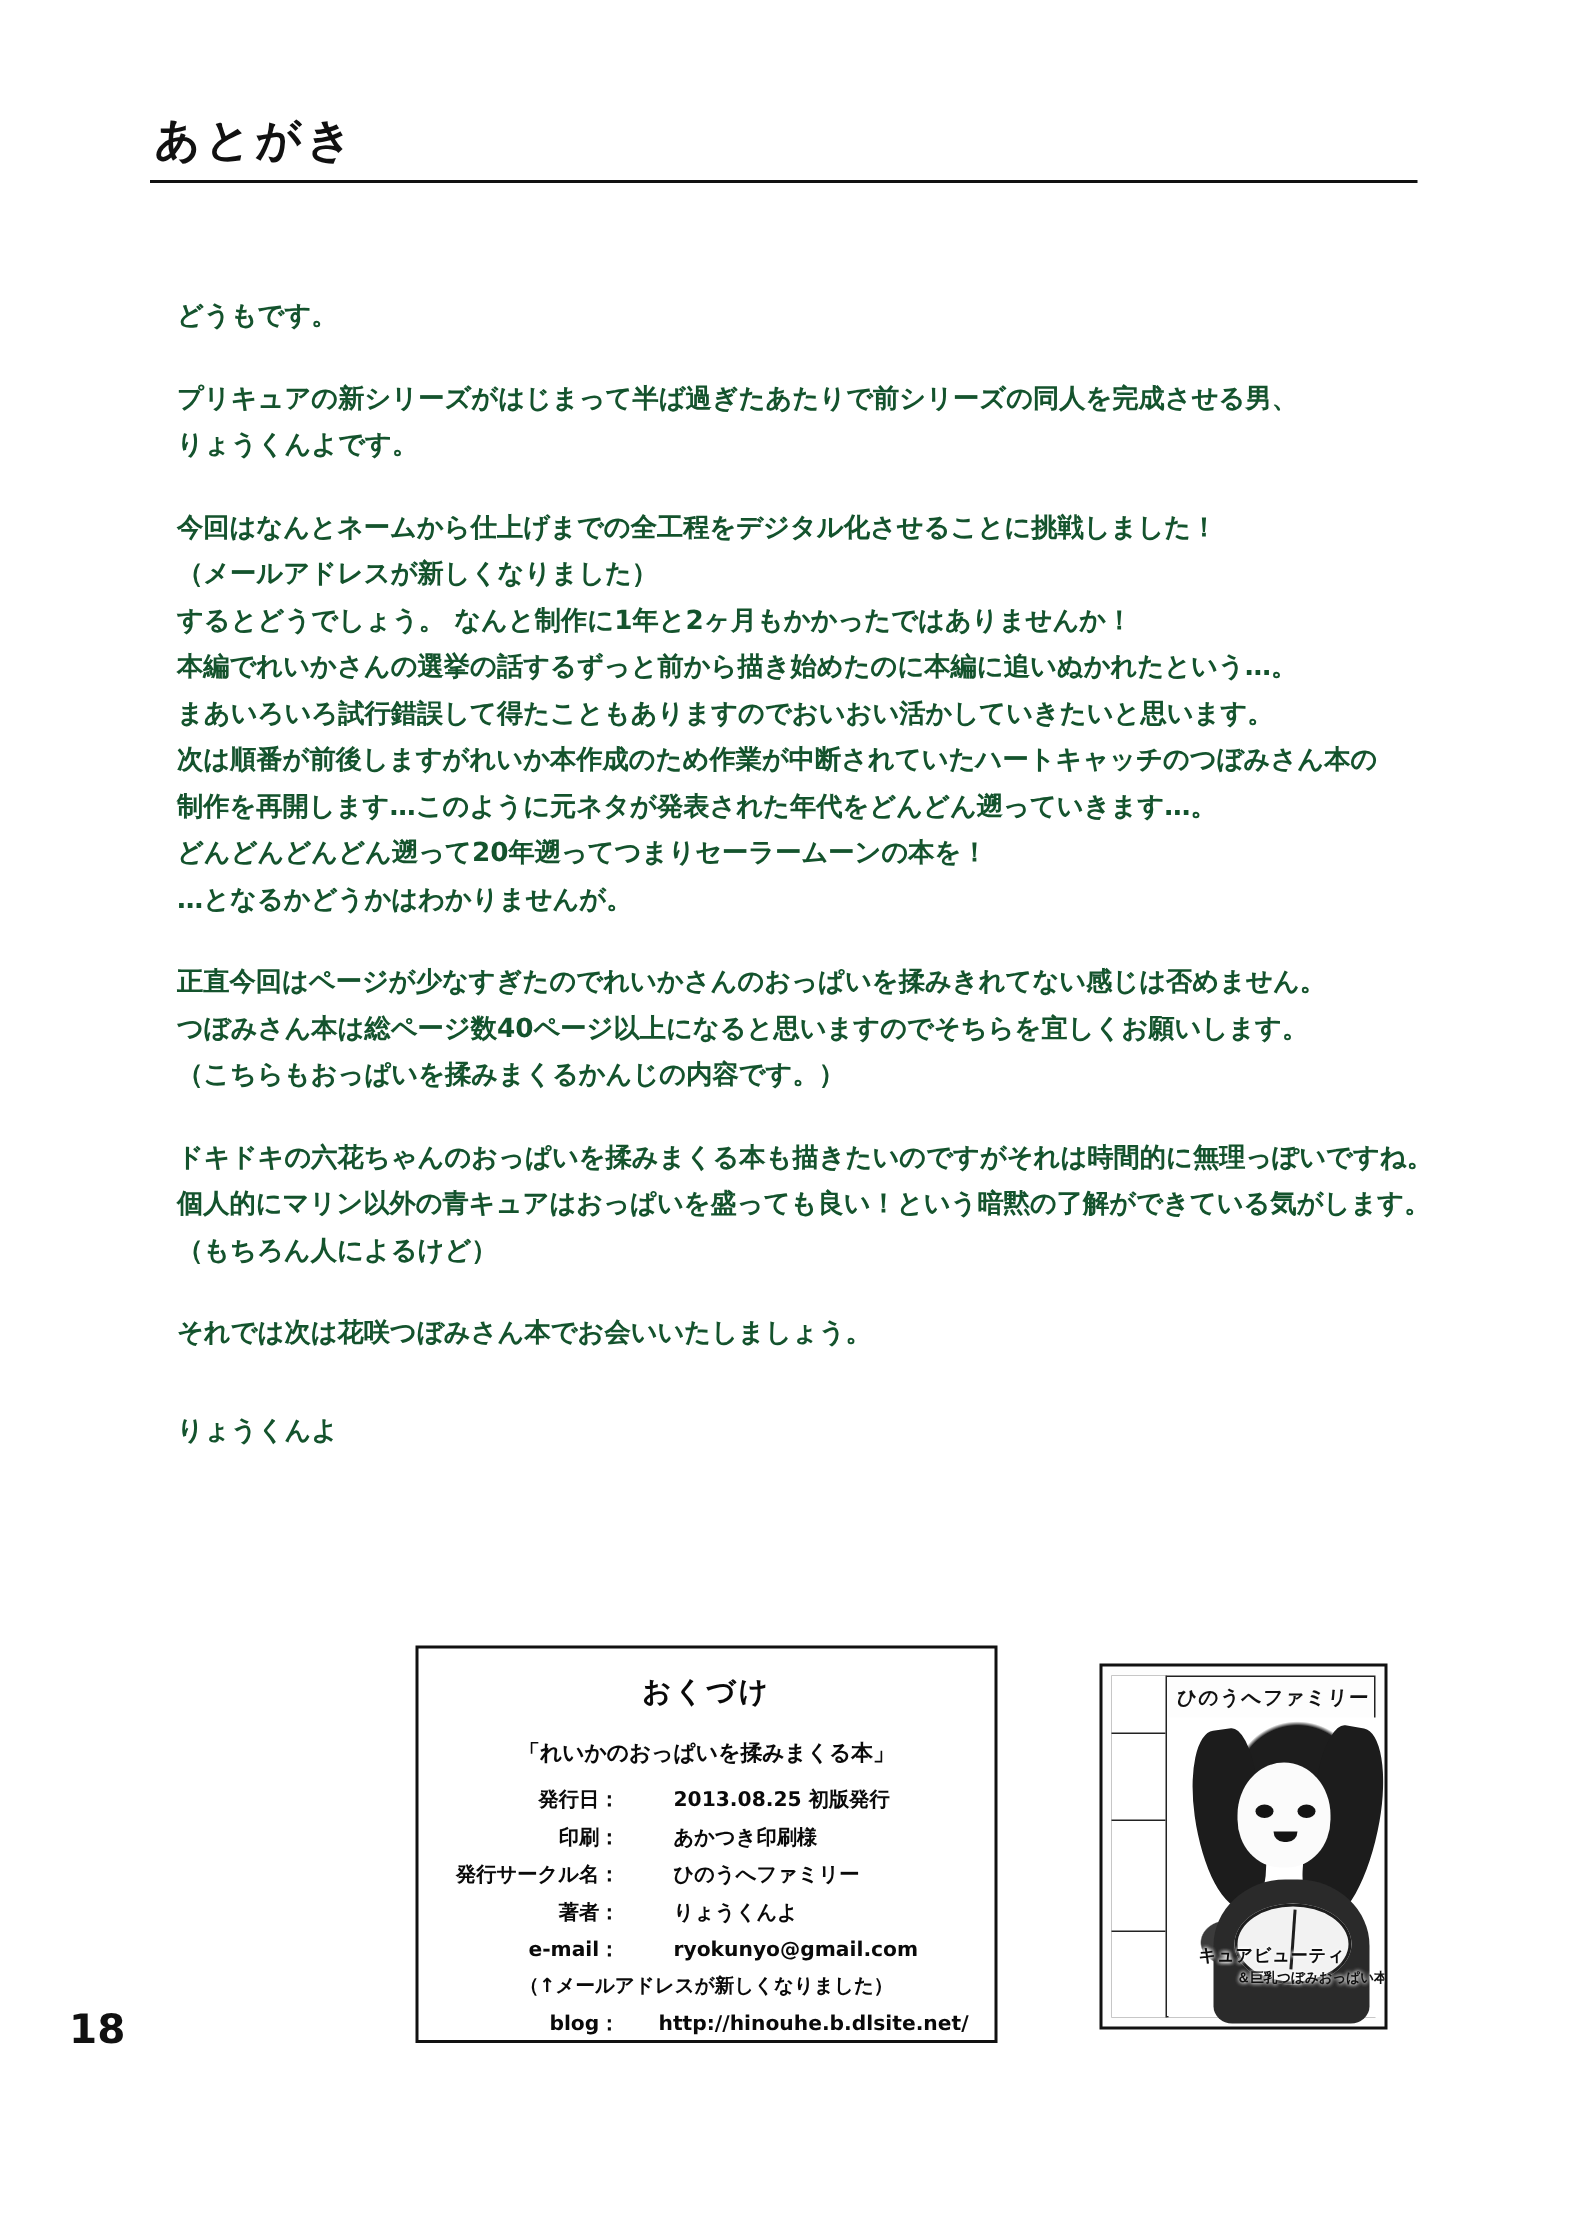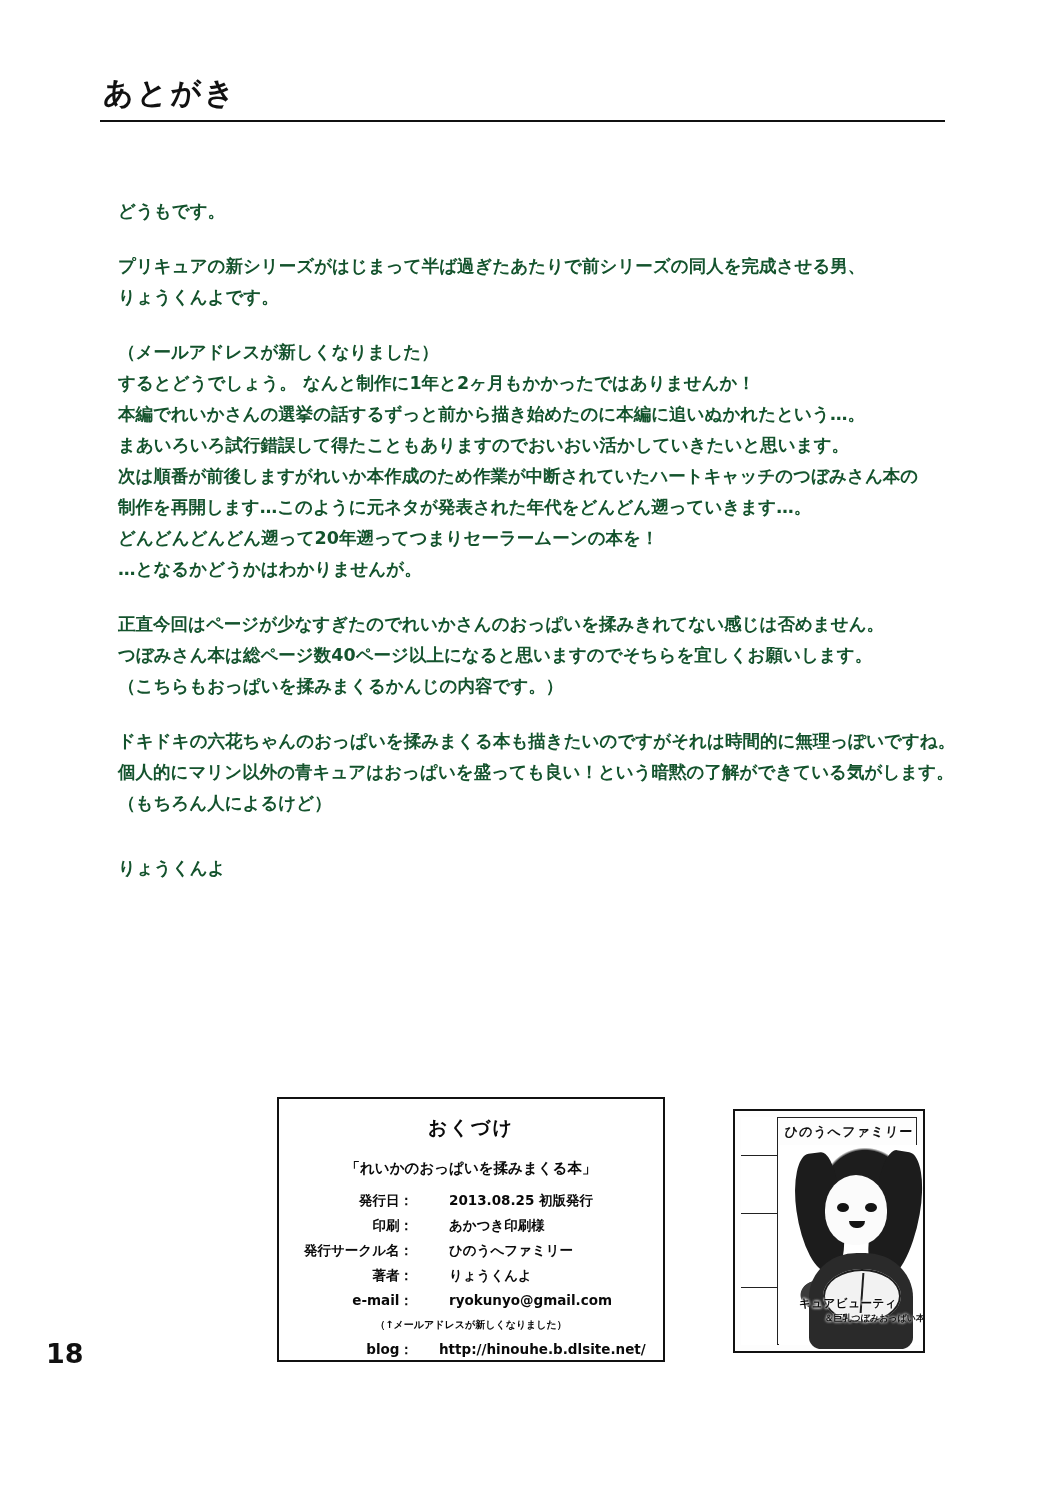--- a/index.html
+++ b/index.html
@@ -105,21 +105,21 @@
     padding-right: 12px;
     flex: none;
   }
   .crow .val {
     flex: 1;
     text-align: left;
     padding-left: 24px;
   }
   .crow.note {
     justify-content: center;
-    font-size: 10px;
+    font-size: 13px;
     line-height: 24px;
   }
   .crow.blog .val {
     padding-left: 14px;
     font-weight: bold;
   }
 
   
   .ad-box {
     position: absolute;
@@ -304,20 +304,21 @@
     <p class="para">
       <span class="line">どうもです。</span>
     </p>
 
     <p class="para">
       <span class="line">プリキュアの新シリーズがはじまって半ば過ぎたあたりで前シリーズの同人を完成させる男、</span>
       <span class="line">りょうくんよです。</span>
     </p>
 
     <p class="para">
+      <span class="line">今回はなんとネームから仕上げまでの全工程をデジタル化させることに挑戦しました！</span>
       <span class="line">（メールアドレスが新しくなりました）</span>
       <span class="line">するとどうでしょう。 なんと制作に1年と2ヶ月もかかったではありませんか！</span>
       <span class="line">本編でれいかさんの選挙の話するずっと前から描き始めたのに本編に追いぬかれたという…。</span>
       <span class="line">まあいろいろ試行錯誤して得たこともありますのでおいおい活かしていきたいと思います。</span>
       <span class="line">次は順番が前後しますがれいか本作成のため作業が中断されていたハートキャッチのつぼみさん本の</span>
       <span class="line">制作を再開します…このように元ネタが発表された年代をどんどん遡っていきます…。</span>
       <span class="line">どんどんどんどん遡って20年遡ってつまりセーラームーンの本を！</span>
       <span class="line">…となるかどうかはわかりませんが。</span>
     </p>
 
@@ -326,20 +327,23 @@
       <span class="line">つぼみさん本は総ページ数40ページ以上になると思いますのでそちらを宜しくお願いします。</span>
       <span class="line">（こちらもおっぱいを揉みまくるかんじの内容です。）</span>
     </p>
 
     <p class="para">
       <span class="line">ドキドキの六花ちゃんのおっぱいを揉みまくる本も描きたいのですがそれは時間的に無理っぽいですね。</span>
       <span class="line">個人的にマリン以外の青キュアはおっぱいを盛っても良い！という暗黙の了解ができている気がします。</span>
       <span class="line">（もちろん人によるけど）</span>
     </p>
 
+    <p class="para tight">
+      <span class="line">それでは次は花咲つぼみさん本でお会いいたしましょう。</span>
+    </p>
 
     <p class="para sig">
       <span class="line">りょうくんよ</span>
     </p>
 
   </div>
 
   <div class="colophon">
     <div class="colophon-title">おくづけ</div>
     <div class="colophon-booktitle">「れいかのおっぱいを揉みまくる本」</div>

